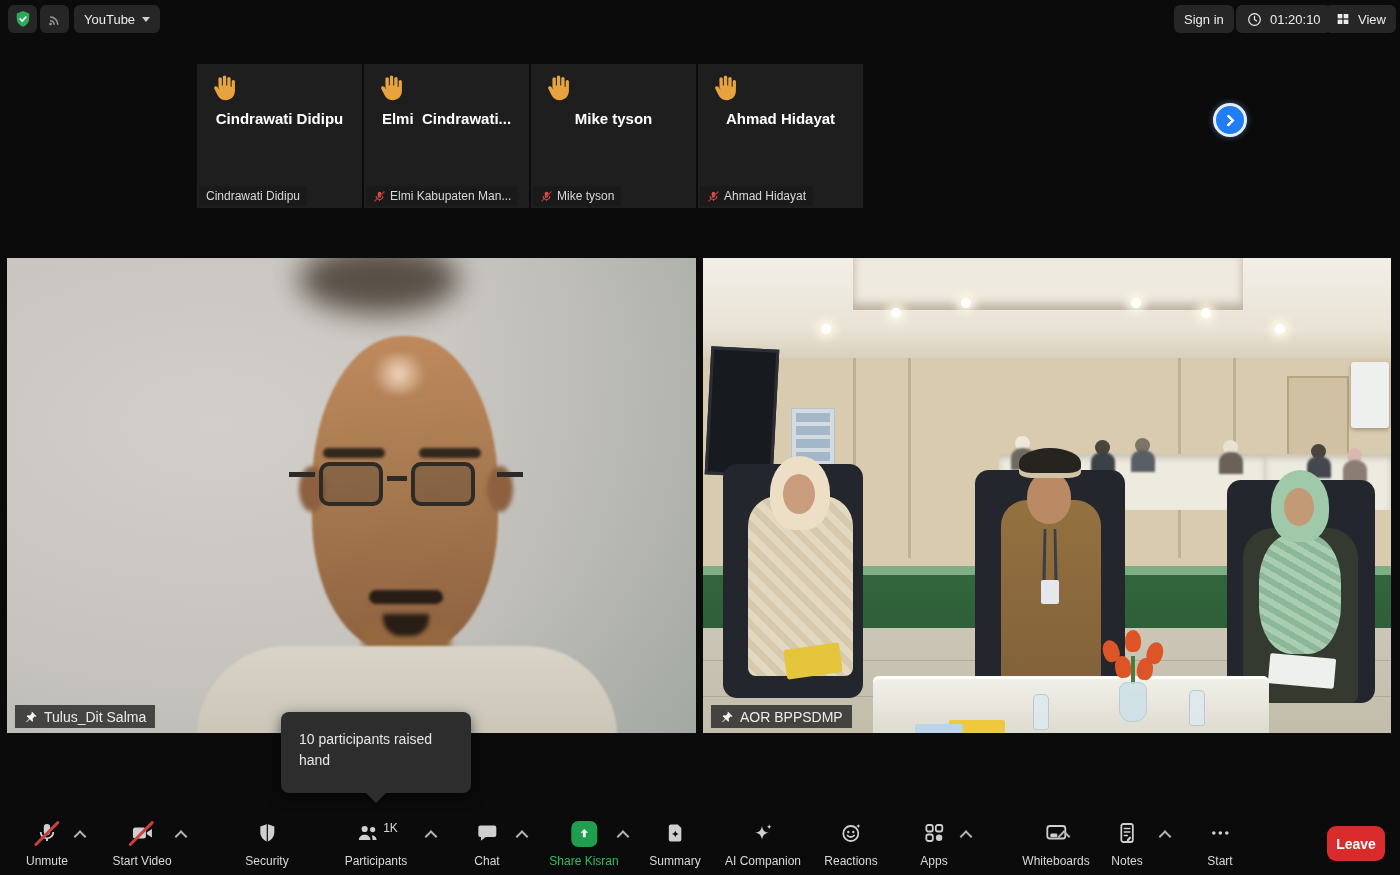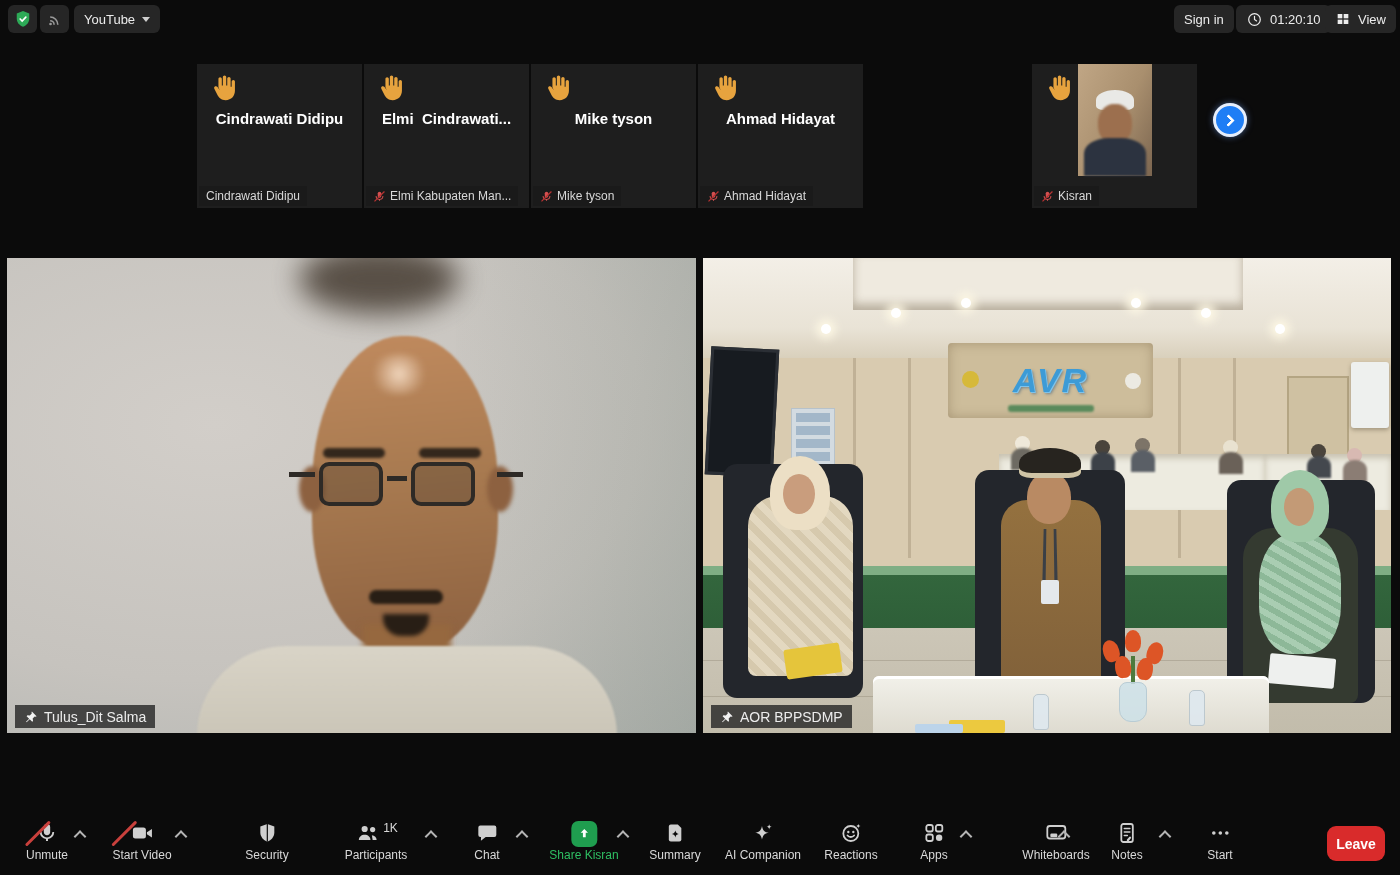--- a/index.html
+++ b/index.html
@@ -153,21 +153,21 @@
   
   .tooltip{position:absolute;left:281px;top:712px;width:190px;background:#2d2d2d;border-radius:8px;
       color:#e6e6e6;font-size:14px;line-height:21px;padding:17px 18px 22px 18px;z-index:50;
       box-shadow:0 4px 14px rgba(0,0,0,.55);}
   .tooltip:after{content:"";position:absolute;left:84px;bottom:-10px;width:0;height:0;
       border-left:11px solid transparent;border-right:11px solid transparent;border-top:11px solid #2d2d2d;}
 
   
   .toolbar{position:absolute;left:0;bottom:0;width:1400px;height:65px;background:#0b0b0b;}
   .tb-item{position:absolute;top:11px;transform:translateX(-50%);display:flex;flex-direction:column;
-      gap:1px;color:#d9d9d9;font-size:12px;width:max-content;cursor:pointer;}
+      align-items:center;gap:7px;color:#d9d9d9;font-size:12px;width:max-content;cursor:pointer;}
   .tb-item .ic{height:26px;display:flex;align-items:flex-start;justify-content:center;position:relative;}
   .slash{position:absolute;left:-5px;top:11px;width:34px;height:3.4px;background:#c9403c;
       border-radius:2px;transform:rotate(-45deg);}
   .tb-caret{position:absolute;top:22px;width:9px;height:9px;border-left:2px solid #b5b5b5;
       border-top:2px solid #b5b5b5;transform:translateX(-50%) rotate(45deg);cursor:pointer;}
   .share-box{width:26px;height:26px;border-radius:7px;background:#1f9e4f;display:flex;
       align-items:center;justify-content:center;}
   .green-lbl{color:#2fbf63;}
   .pcount{font-size:12px;color:#d9d9d9;margin:0 0 0 3px;position:relative;top:0px;}
   .leave-btn{position:absolute;left:1327px;top:16px;width:58px;height:35px;background:#d92b2b;
@@ -282,36 +282,20 @@
     <div class="fs-name">Ahmad Hidayat</div>
     <div class="plate">
       <svg width="13" height="13">
           <use href="#micmute" width="13" height="13"></use>
         </svg>
       <span>Ahmad Hidayat</span>
     </div>
   </div>
 
 
-  <div class="fs-tile" style="left:1032px">
-    <div class="v-kisran">
-      <div class="cap"></div>
-      <div class="kface"></div>
-      <div class="kshirt"></div>
-    </div>
-    <svg class="hand">
-        <use href="#hand"></use>
-      </svg>
-    <div class="plate">
-      <svg width="13" height="13">
-          <use href="#micmute" width="13" height="13"></use>
-        </svg>
-      <span>Kisran</span>
-    </div>
-  </div>
 
   <div class="next-btn">
     <span class="chev"></span>
   </div>
 
   <div class="vid vid-left">
     <div class="vl-shade"></div>
     <div class="vl-blob"></div>
     <div class="vl-head"></div>
     <div class="vl-shine"></div>
@@ -354,26 +338,20 @@
         <i></i>
         <i></i>
         <i></i>
         <i></i>
         <i></i>
         <i></i>
         <i></i>
       </div>
     <div class="rt-door"></div>
     <div class="rt-ac"></div>
-    <div class="rt-sign">
-      <span class="dotA"></span>
-      <span class="avr">AVR</span>
-      <span class="dotB"></span>
-      <span class="sub"></span>
-    </div>
     <div class="rt-counter" style="left:296px;width:266px"></div>
     <div class="rt-counter" style="left:562px;width:126px"></div>
     <div class="bh" style="left:312px;top:178px;background:#efe9da"></div>
     <div class="bb" style="left:308px;top:190px;background:#6d6a62"></div>
     <div class="bh" style="left:392px;top:182px;background:#4a443c"></div>
     <div class="bb" style="left:388px;top:194px;background:#3c4148"></div>
     <div class="bh" style="left:432px;top:180px;background:#7d7468"></div>
     <div class="bb" style="left:428px;top:192px;background:#5a5f66"></div>
     <div class="bh" style="left:520px;top:182px;background:#e9e2d0"></div>
     <div class="bb" style="left:516px;top:194px;background:#6a6158"></div>
@@ -418,20 +396,23 @@
     <div class="rt-folder2"></div>
     <div class="rt-paper2"></div>
     <div class="vplate">
       <svg width="14" height="14">
           <use href="#pin" width="14" height="14"></use>
         </svg>
       <span>AOR BPPSDMP</span>
     </div>
   </div>
 
+  <div class="tooltip">
+    <span>10 participants raised hand</span>
+  </div>
 
   <div class="toolbar">
 
     <div class="tb-item" style="left:47px">
       <div class="ic">
         <svg width="24" height="24" viewBox="0 0 24 24">
           <g fill="#cfcfcf">
             <path d="M12 14.2c1.8 0 3.2-1.4 3.2-3.2V6.2a3.2 3.2 0 1 0-6.4 0V11c0 1.8 1.4 3.2 3.2 3.2z"></path>
             <path d="M17.4 11a5.4 5.4 0 0 1-10.8 0H4.8a7.2 7.2 0 0 0 6.2 7.1V20h2v-1.9a7.2 7.2 0 0 0 6.2-7.1z"></path>
           </g>

